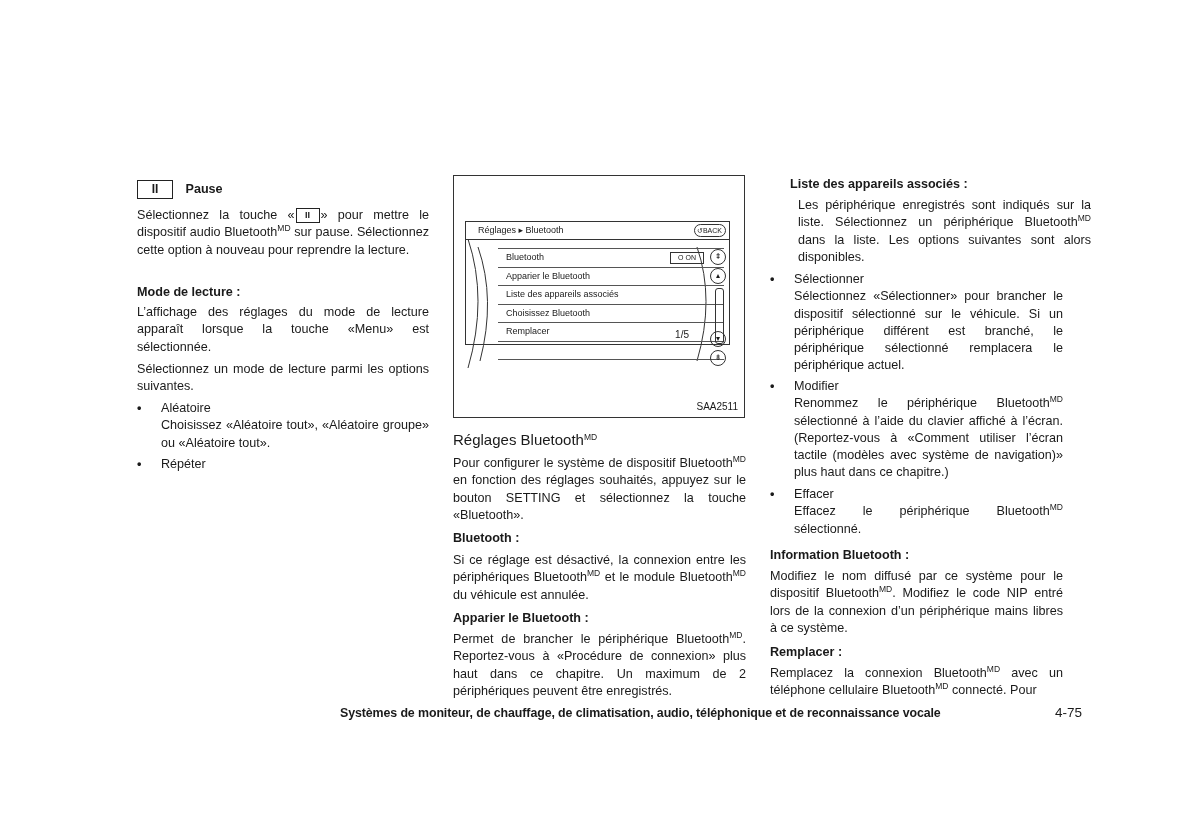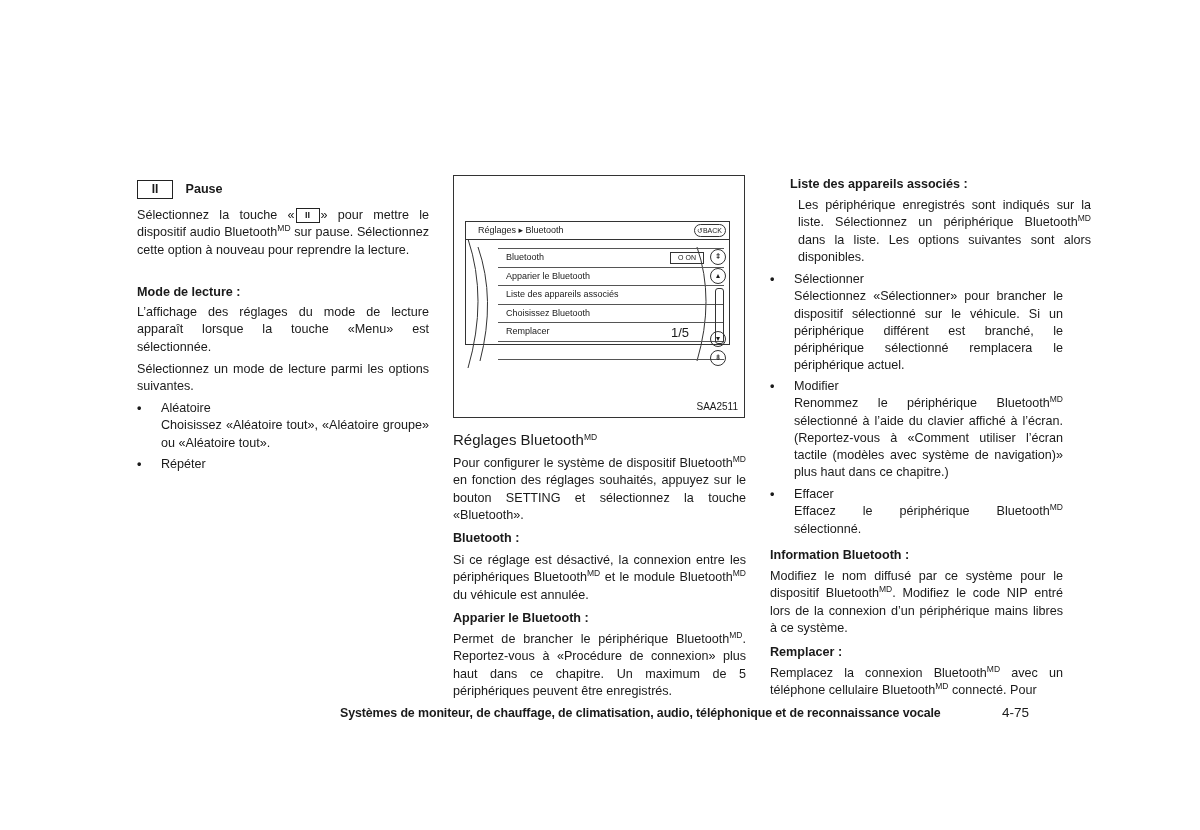--- a/index.html
+++ b/index.html
@@ -21,28 +21,28 @@
                   font-weight:bold; font-size:9px; line-height:13px; vertical-align:middle; margin:0 1px; }
   .fig { position:absolute; left:453px; top:175px; width:292px; height:243px; border:1.5px solid #333; box-sizing:border-box; }
   .screen { position:absolute; left:11px; top:45px; width:265px; height:124px; border:1.5px solid #333; box-sizing:border-box; font-size:9px; }
   .screen .bar { position:absolute; left:0; top:0; right:0; height:17px; border-bottom:1px solid #333; }
   .screen .crumb { position:absolute; left:12px; top:3px; }
   .screen .back { position:absolute; right:3px; top:2px; height:11px; padding:0 3px 0 2px; border:1px solid #333; border-radius:7px; font-size:7px; line-height:11px; }
   .screen .list { position:absolute; left:20px; top:26px; width:226px;margin-left:12px; }
   .screen .row { height:17.5px; border-bottom:1px solid #555; line-height:17px; padding-left:8px; position:relative; }
   .screen .row:first-child { border-top:1px solid #555; }
   .screen .toggle { position:absolute; right:20px; top:3px; height:10px; width:32px; border:1px solid #333; font-size:7px; line-height:10px; text-align:center; }
-  .screen .page { position:absolute; right:40px; bottom:4px; font-size:13px;margin-top:45px; }
+  .screen .page { position:absolute; right:40px; bottom:4px; font-size:10px;margin-top:45px; }
   .screen .arc { position:absolute; }
   .screen .rbtn { position:absolute; right:3px; width:14px; height:14px; border:1px solid #333; border-radius:50%; font-size:8px; line-height:14px; text-align:center; }
   .screen .scroll { position:absolute; right:5px; top:84px; width:7px; height:64px; border:1px solid #333; border-radius:3px; }
   .fig .code { position:absolute; right:6px; bottom:5px; font-size:10px; }
   .sec-title { font-size:15px; margin:0; font-weight:normal; }
   .footer { position:absolute; left:340px; top:706px; font-size:12.4px; font-weight:bold; letter-spacing:-0.1px; }
-  .pagenum { position:absolute; left:1002px; top:705px; font-size:13.5px; }
+  .pagenum { position:absolute; left:1055px; top:705px; font-size:13.5px; }
 </style>
 </head>
 <body>
 
 <div class="col" id="c1">
   <div style="position:absolute; top:180px; left:0;">
     <span class="pause-icon">II</span>
     <span style="font-weight:bold; margin-left:9px;">Pause</span>
   </div>
   <p style="position:absolute; top:207px; width:292px;"><span>Sélectionnez la touche «</span><span class="inline-pause">II</span><span>» pour mettre le dispositif audio Bluetooth</span><sup>MD</sup><span> sur pause. Sélectionnez cette option à nouveau pour reprendre la lecture.</span></p>
@@ -92,21 +92,21 @@
   </div>
   <span class="code">SAA2511</span>
 </div>
 
 <div class="col" id="c2">
   <h2 class="sec-title" style="position:absolute; top:431px;"><span>Réglages Bluetooth</span><sup>MD</sup></h2>
   <p style="position:absolute; top:455px; width:293px;"><span>Pour configurer le système de dispositif Bluetooth</span><sup>MD</sup><span> en fonction des réglages souhaités, appuyez sur le bouton SETTING et sélectionnez la touche «Bluetooth».</span></p>
   <p class="h" style="position:absolute; top:530px;">Bluetooth :</p>
   <p style="position:absolute; top:552px; width:293px;"><span>Si ce réglage est désactivé, la connexion entre les périphériques Bluetooth</span><sup>MD</sup><span> et le module Bluetooth</span><sup>MD</sup><span> du véhicule est annulée.</span></p>
   <p class="h" style="position:absolute; top:610px;">Apparier le Bluetooth :</p>
-  <p style="position:absolute; top:631px; width:293px;"><span>Permet de brancher le périphérique Bluetooth</span><sup>MD</sup><span>. Reportez-vous à «Procédure de connexion» plus haut dans ce chapitre. Un maximum de 5 périphériques peuvent être enregistrés.</span></p>
+  <p style="position:absolute; top:631px; width:293px;"><span>Permet de brancher le périphérique Bluetooth</span><sup>MD</sup><span>. Reportez-vous à «Procédure de connexion» plus haut dans ce chapitre. Un maximum de 2 périphériques peuvent être enregistrés.</span></p>
 </div>
 
 <div class="col" id="c3">
   <p class="h" style="position:absolute; top:176px;padding-left:20px;">Liste des appareils associés :</p>
   <p style="position:absolute; top:197px; width:293px;margin-left:28px;"><span>Les périphérique enregistrés sont indiqués sur la liste. Sélectionnez un périphérique Bluetooth</span><sup>MD</sup><span> dans la liste. Les options suivantes sont alors disponibles.</span></p>
   <div class="bullet" style="position:absolute; top:271px; width:269px;">
     <span class="dot">•</span>
     <div class="bt">Sélectionner</div>
     <p>Sélectionnez «Sélectionner» pour brancher le dispositif sélectionné sur le véhicule. Si un périphérique différent est branché, le périphérique sélectionné remplacera le périphérique actuel.</p>
   </div>

